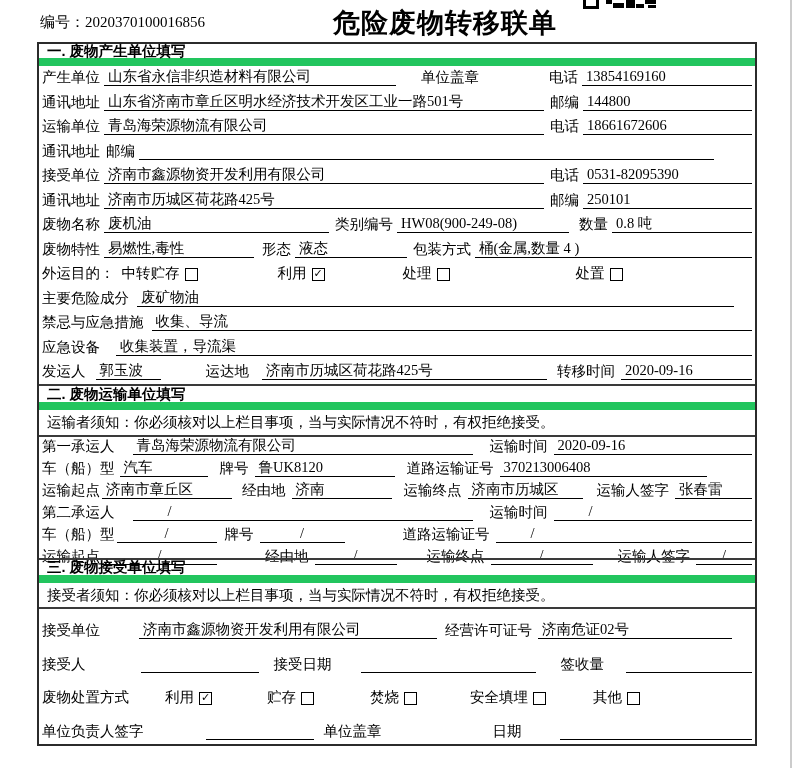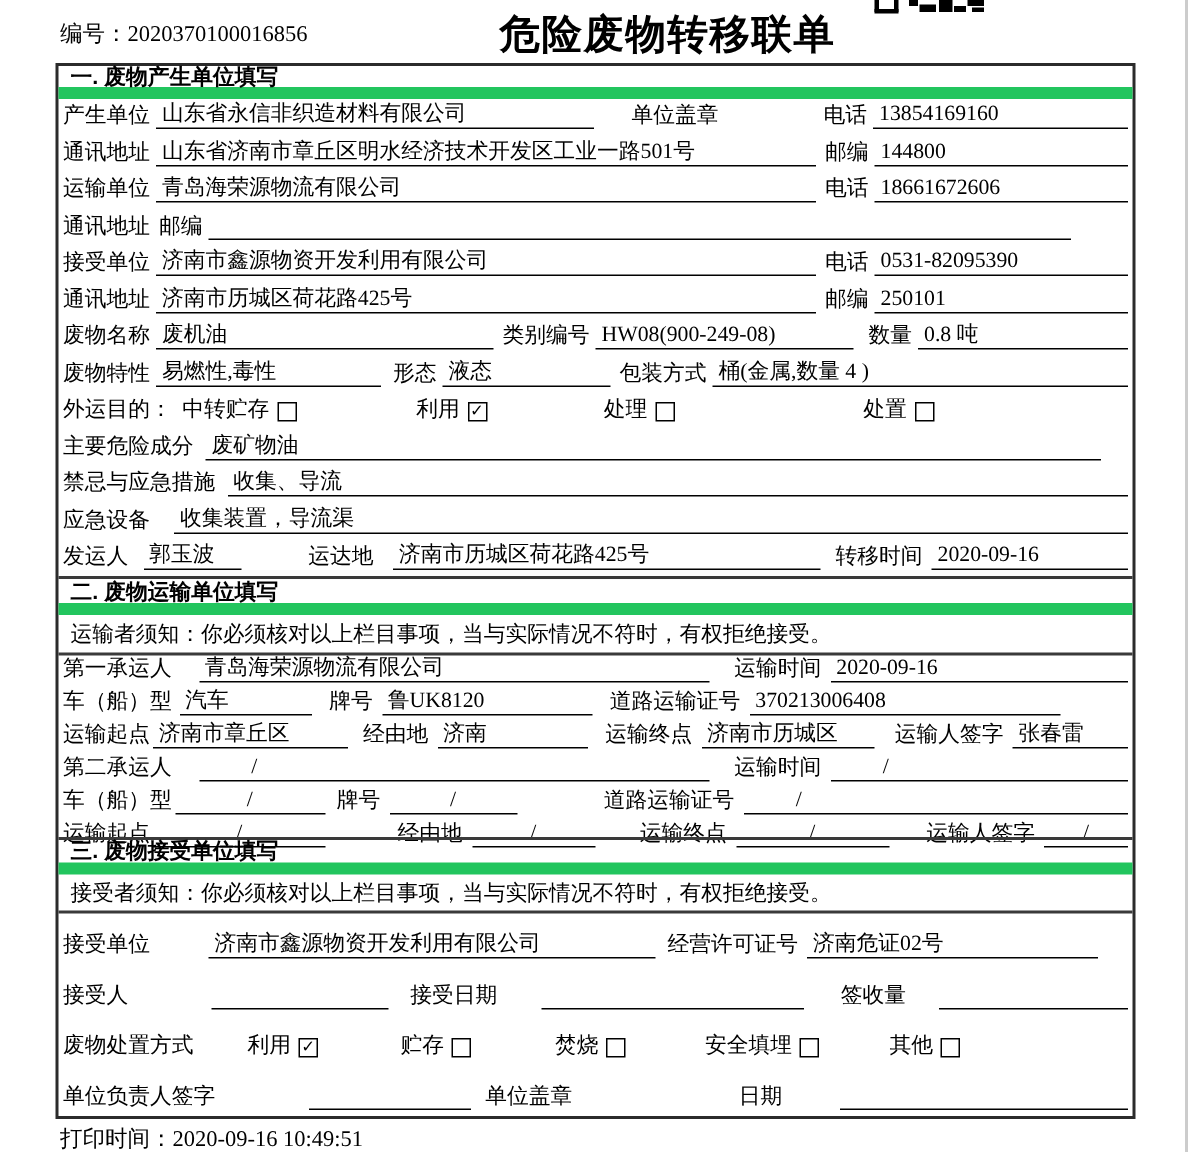--- a/index.html
+++ b/index.html
@@ -260,15 +260,14 @@
       <div class="r">
         <span class="lb">单位负责人签字</span>
         <span class="f" style="width:108px;margin-left:62px"></span>
         <span class="lb" style="margin-left:10px">单位盖章</span>
         <span class="lb" style="margin-left:111px">日期</span>
         <span class="f fx" style="margin-left:38px"></span>
       </div>
     </div>
   </div>
 
-  <div class="ftr"><span>打印时间：</span><span>2020-09-16 10:49:51</span></div>
 
 </div>
 
 </body></html>

